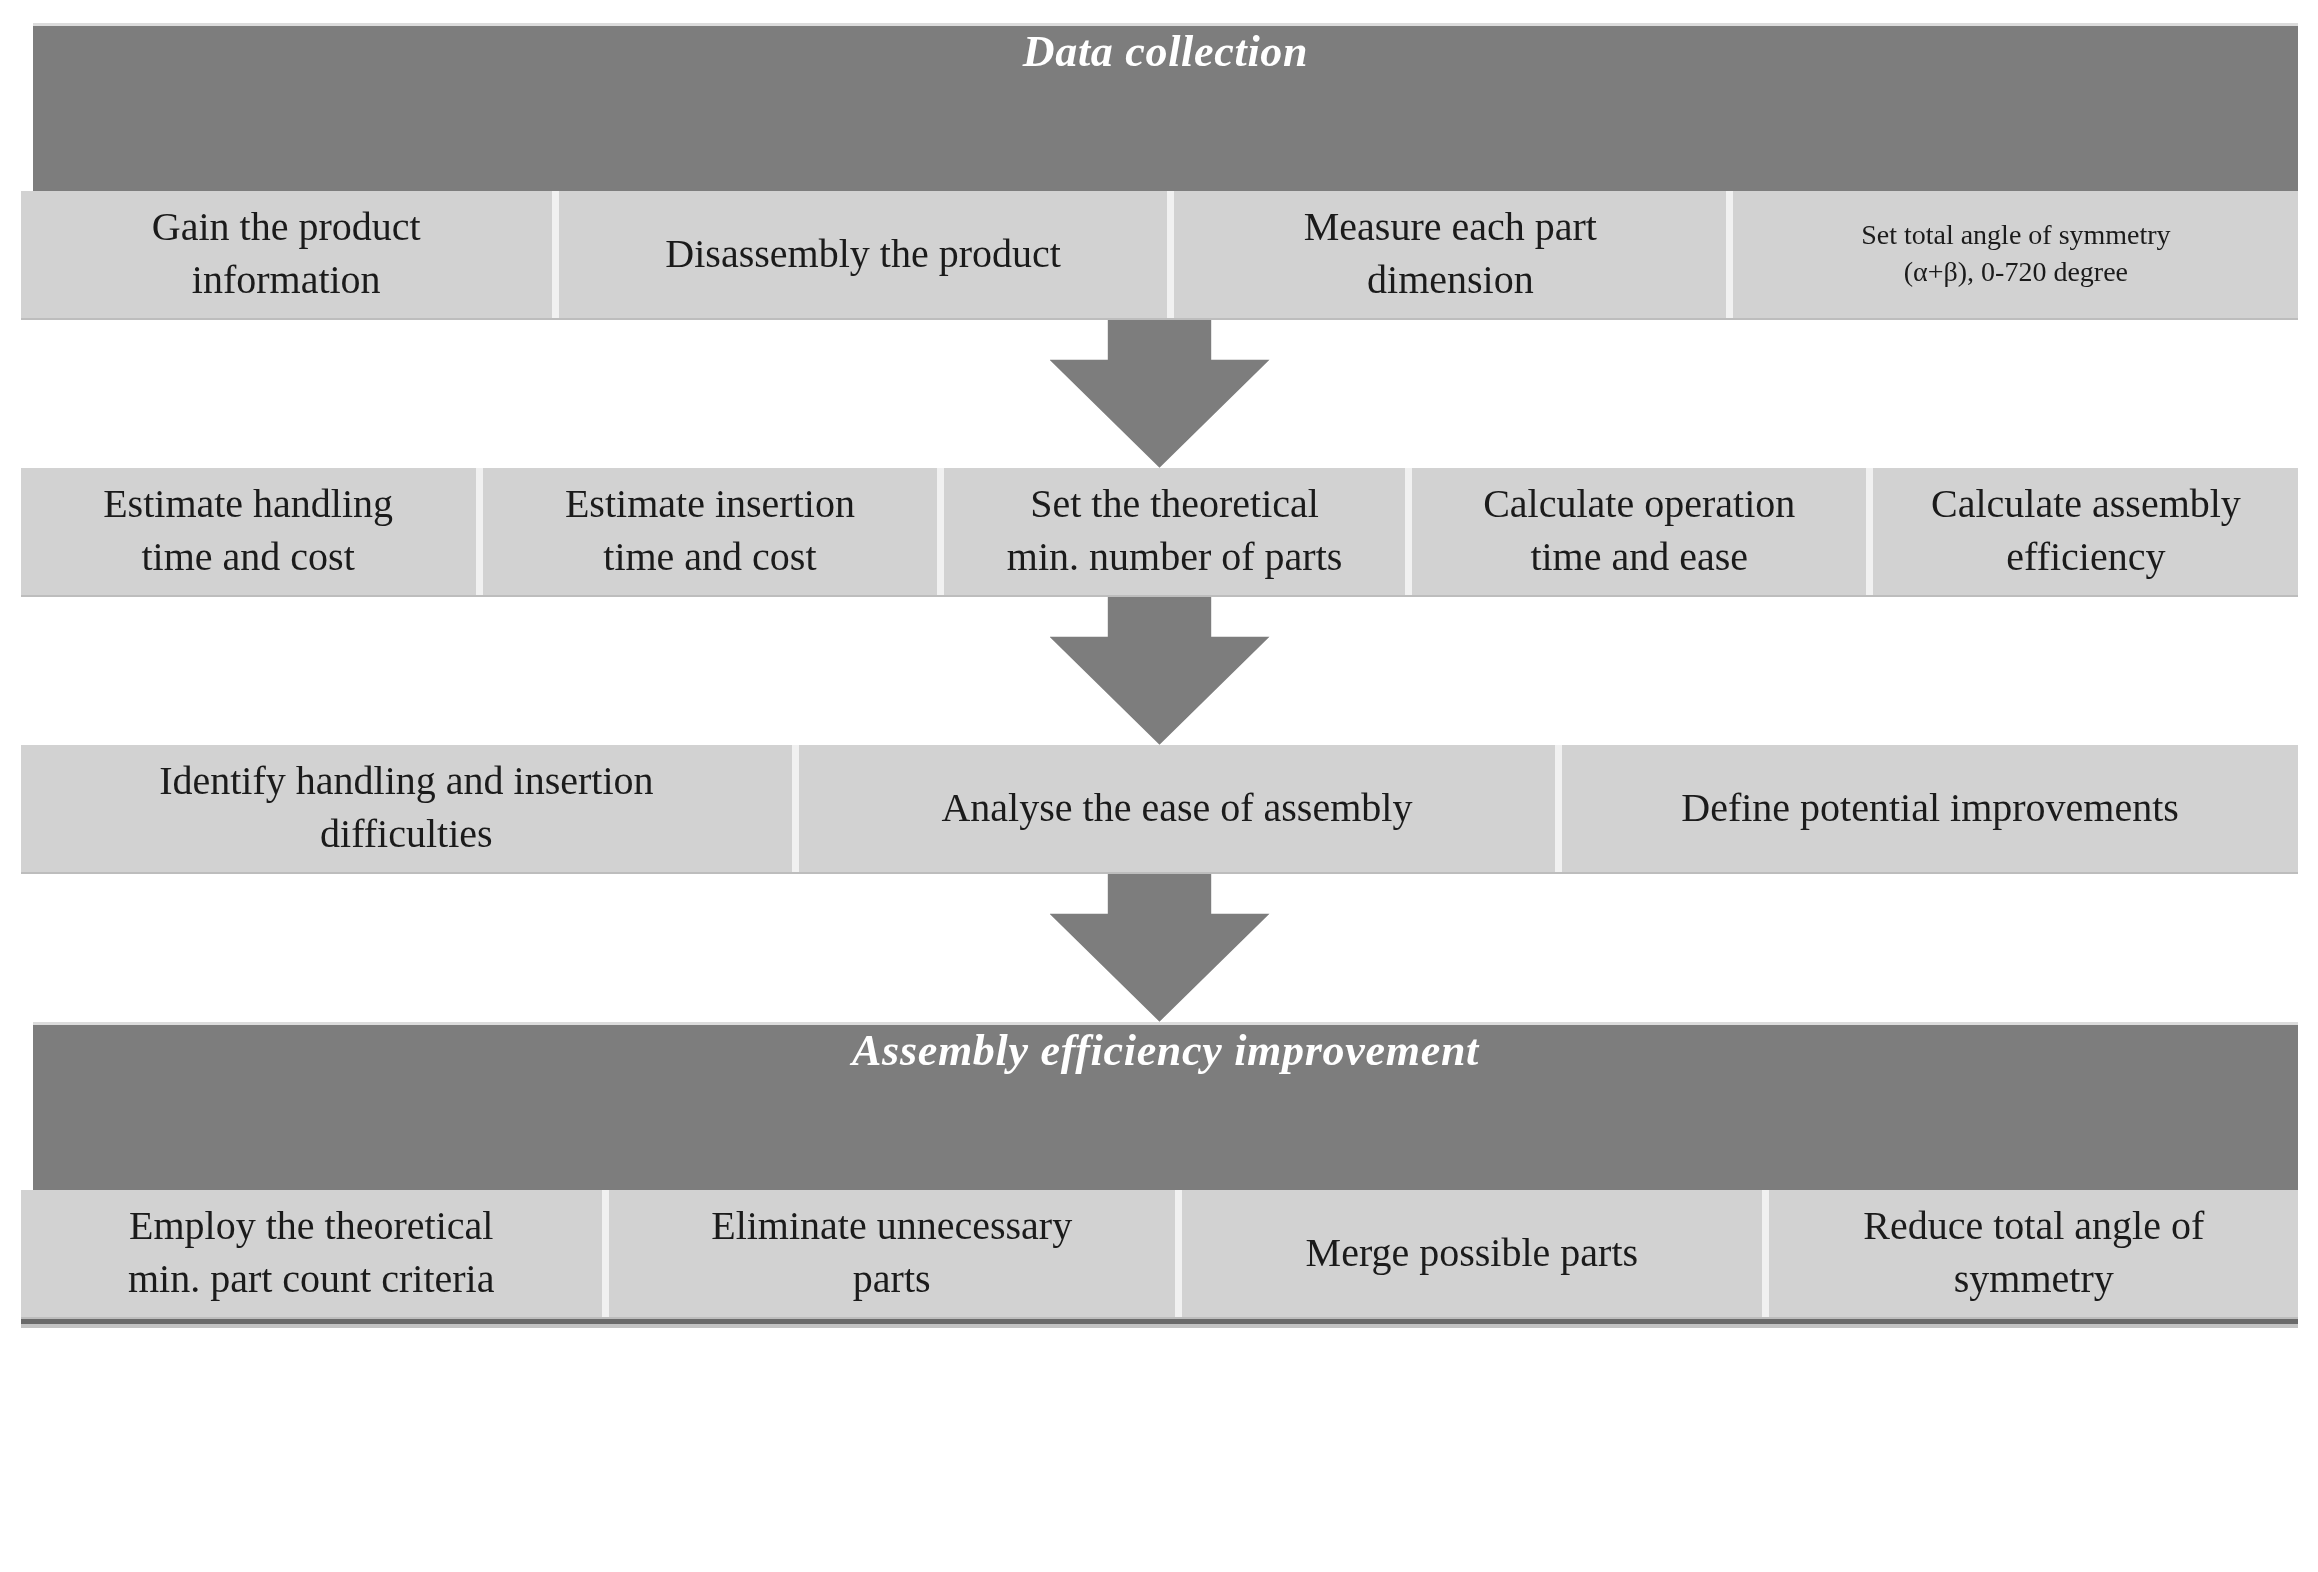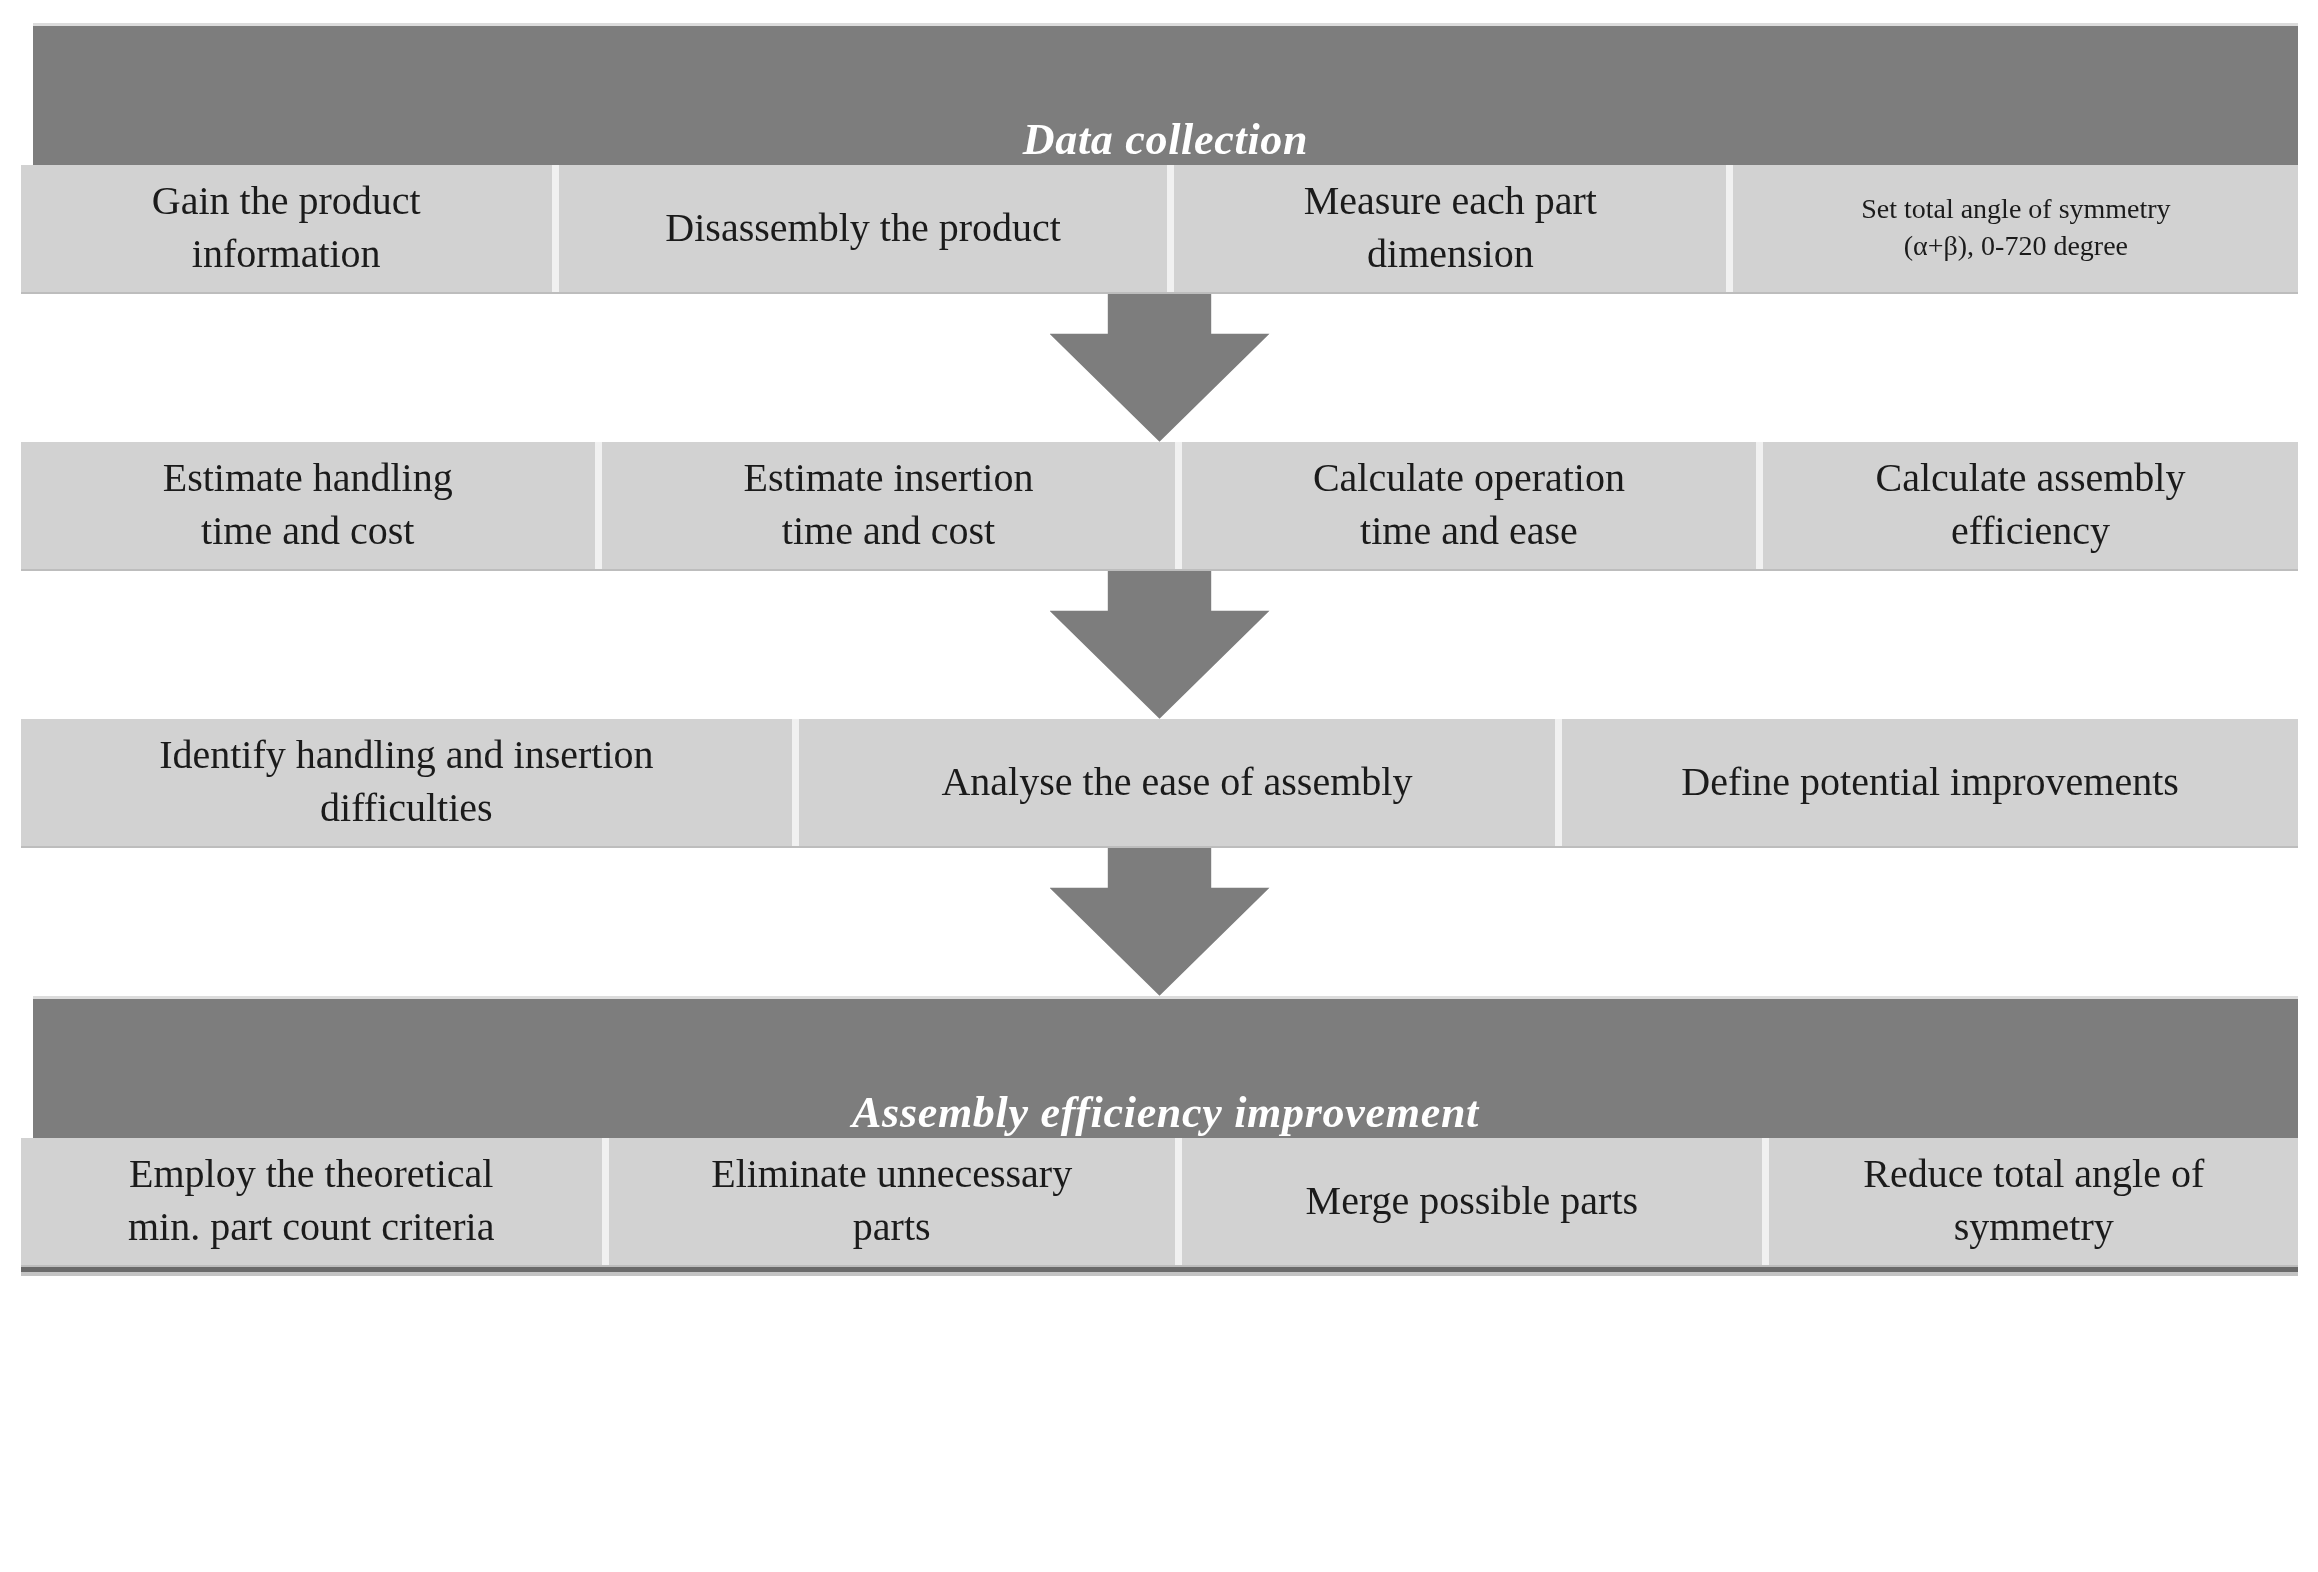--- a/index.html
+++ b/index.html
@@ -8,26 +8,26 @@
     height: 1573px;
     box-sizing: border-box;
     padding: 22.7px 20.6px 0 20.6px;
     background: #ffffff;
     font-family: "Liberation Serif", "DejaVu Serif", serif;
     position: relative;
     overflow: hidden;
   }
   .band { width: 100%; }
   .band-header {
-    height: 142px;
+    height: 168px;
     box-sizing: border-box;
     border-top: 3.4px solid #dcdcdc;
     background: #7d7d7d;
     display: flex;
-    align-items: flex-end;
+    align-items: flex-start;
     justify-content: center;
     margin-left: 12px;
   }
   .band-title {
     color: #ffffff;
     font-size: 44px;
     font-style: italic;
     font-weight: bold;
     letter-spacing: 0.7px;
     text-align: center;
@@ -92,20 +92,22 @@
   <div class="arrow-zone">
     <div class="block-arrow"></div>
   </div>
 
   <section class="band">
     <div class="band-cells">
       <div class="cell" style="flex:679">Estimate handling
 time and cost</div>
       <div class="cell" style="flex:678">Estimate insertion
 time and cost</div>
+      <div class="cell" style="flex:688">Set the theoretical
+min. number of parts</div>
       <div class="cell" style="flex:678">Calculate operation
 time and ease</div>
       <div class="cell" style="flex:632">Calculate assembly
 efficiency</div>
     </div>
   </section>
 
   <div class="arrow-zone">
     <div class="block-arrow"></div>
   </div>

